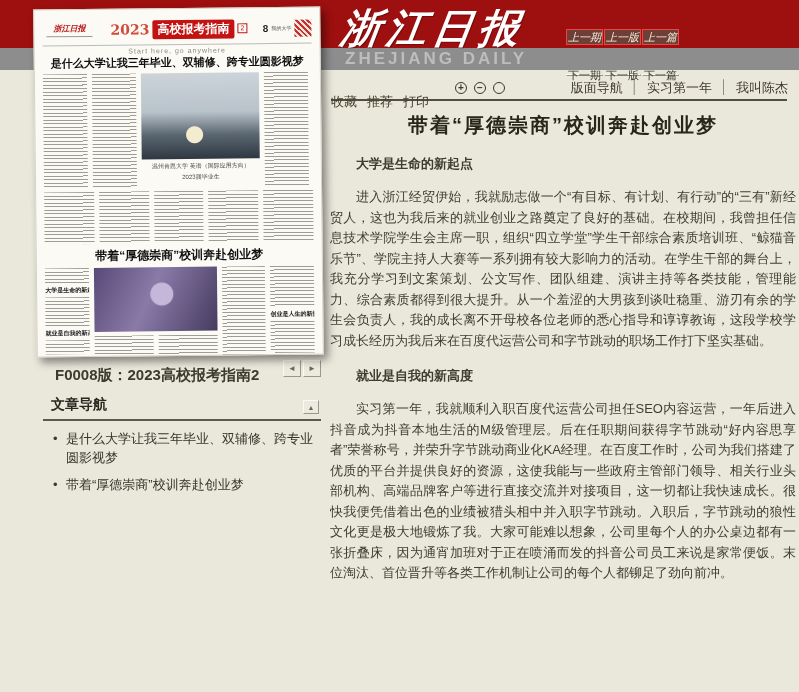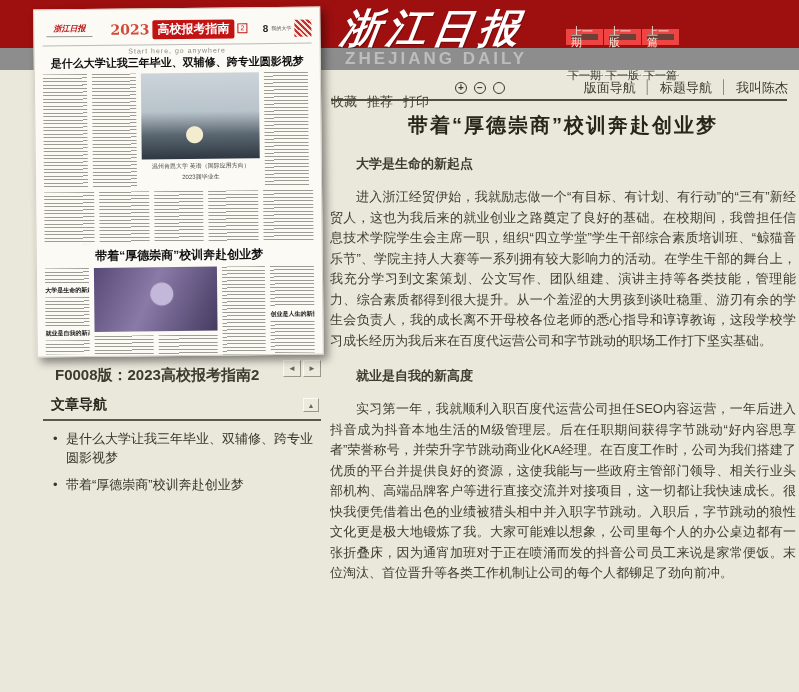--- a/index.html
+++ b/index.html
@@ -20,21 +20,21 @@
   .logo-en{
     position:absolute;left:345px;top:49px;z-index:3;
     font-weight:bold;font-size:17px;color:#bdbdbd;letter-spacing:3px;white-space:nowrap;
   }
   .navbtns{
     position:absolute;left:566px;top:29px;z-index:4;
     display:grid;grid-template-columns:repeat(3,37px);grid-auto-rows:16px;gap:1px;
   }
   .nb{display:flex;align-items:center;justify-content:center;
       font-size:11px;line-height:1;cursor:pointer;box-sizing:border-box;}
-  .nb1{background:#6e3f37;color:#f3ead9;border:5px solid #ef4444;}
+  .nb1{background:#6e3f37;color:#f3ead9;border:1px solid #ef4444;font-style:italic;}
   .nb2{background:#eeebe0;color:#3c3c30;border:1px solid #fbfaf2;
        border-right-color:#9a9688;border-bottom-color:#9a9688;margin-top:28px;}
   
   .toolbar{
     position:absolute;top:79px;left:331px;width:457px;height:18px;z-index:2;
     display:flex;align-items:center;font-size:13px;color:#45412f;
   }
   .tb-act{margin-right:10px;cursor:pointer;margin-top:28px;}
   .zicons{display:flex;gap:7px;margin-left:16px;align-items:center;}
   .zi{width:12px;height:12px;border:1.5px solid #3a3a2e;border-radius:50%;
@@ -111,21 +111,21 @@
   .subhead{font-size:6px;font-weight:bold;color:#1c1c1c;text-align:center;
            margin:2px 0;white-space:nowrap;overflow:hidden;}
   
   .page-label{position:absolute;left:55px;top:366px;font-size:15px;font-weight:bold;color:#3b3b2e;}
   .pager{position:absolute;left:283px;top:360px;display:flex;gap:2px;}
   .pg-btn{width:18px;height:17px;background:#eceadf;border:1px solid #fbfaf2;
           border-right-color:#9a9688;border-bottom-color:#9a9688;
           display:flex;align-items:center;justify-content:center;
           font-size:8px;color:#6a675a;cursor:pointer;box-sizing:border-box;}
   .artnav{position:absolute;left:43px;top:393px;width:278px;}
-  .artnav-head{display:flex;align-items:center;padding:3px 2px 5px 8px;
+  .artnav-head{display:flex;align-items:flex-end;padding:3px 2px 5px 8px;
                border-bottom:2px solid #5b594c;}
   .artnav-title{font-size:14px;font-weight:bold;color:#28281e;}
   .collapse-btn{margin-left:auto;width:16px;height:14px;background:#eceadf;
         border:1px solid #fbfaf2;border-right-color:#9a9688;border-bottom-color:#9a9688;
         display:flex;align-items:center;justify-content:center;
         font-size:7px;color:#6a675a;cursor:pointer;box-sizing:border-box;}
   .artnav ul{list-style:none;margin:8px 0 0;padding:0 0 0 10px;}
   .artnav li{position:relative;padding-left:13px;font-size:13px;color:#35352a;
              line-height:19px;margin-bottom:8px;cursor:pointer;}
   .artnav li::before{content:"\2022";position:absolute;left:0;top:0;color:#3a3a30;}
@@ -152,21 +152,21 @@
   <span class="tb-act">推荐</span>
   <span class="tb-act">打印</span>
   <span class="zicons">
     <span class="zi zi-in"></span>
     <span class="zi zi-out"></span>
     <span class="zi"></span>
   </span>
   <span class="tb-right">
     <span class="tb-link">版面导航</span>
     <span class="tb-sep">│</span>
-    <span class="tb-link">标题导航</span>
+    <span class="tb-link">实习第一年</span>
     <span class="tb-sep">│</span>
     <span class="tb-link">我叫陈杰</span>
   </span>
 </div>
 <div class="rule"></div>
 
 <div class="page-thumb">
   <div class="mast">
     <div class="mast-left">
       <span class="mast-logo">浙江日报</span>

